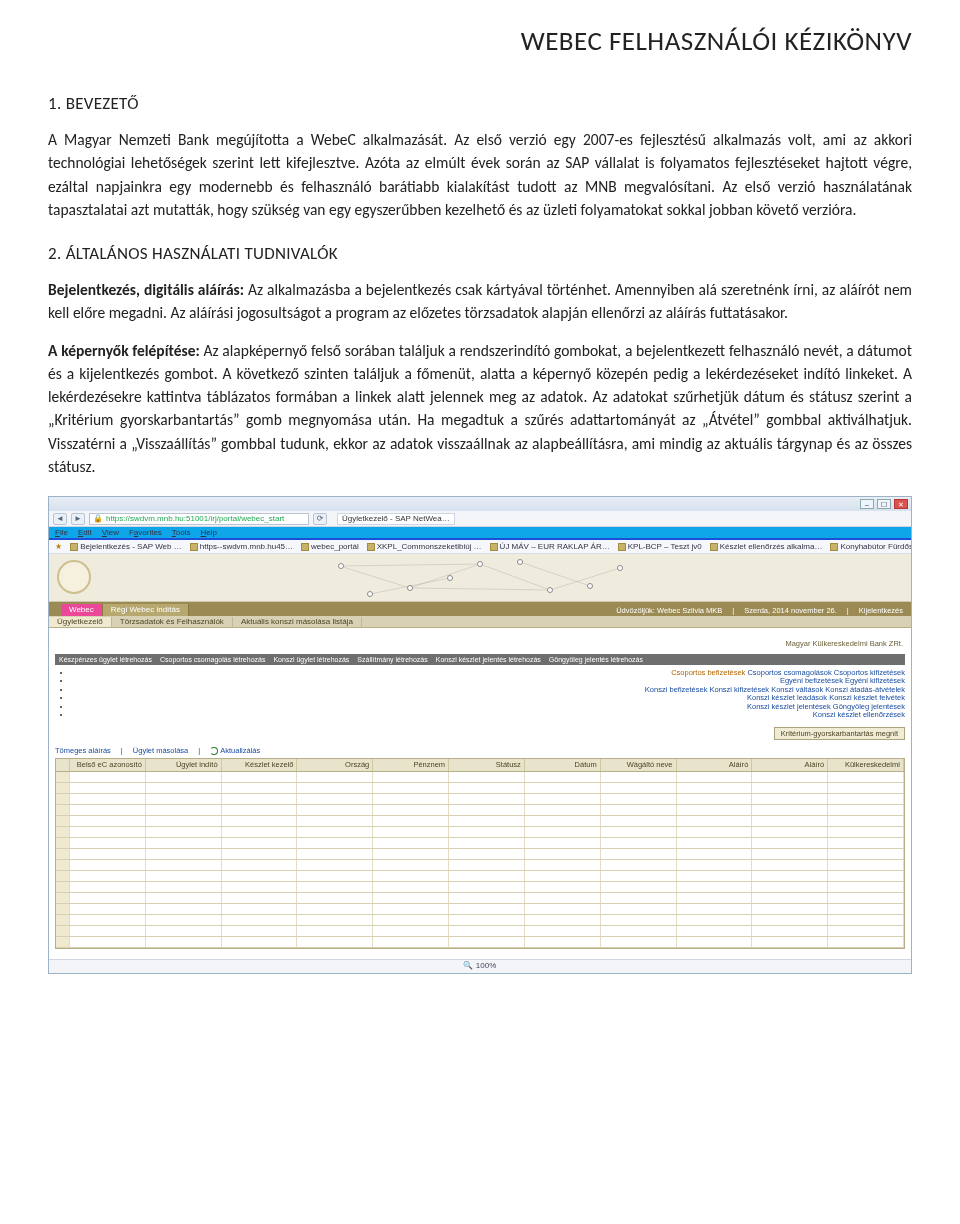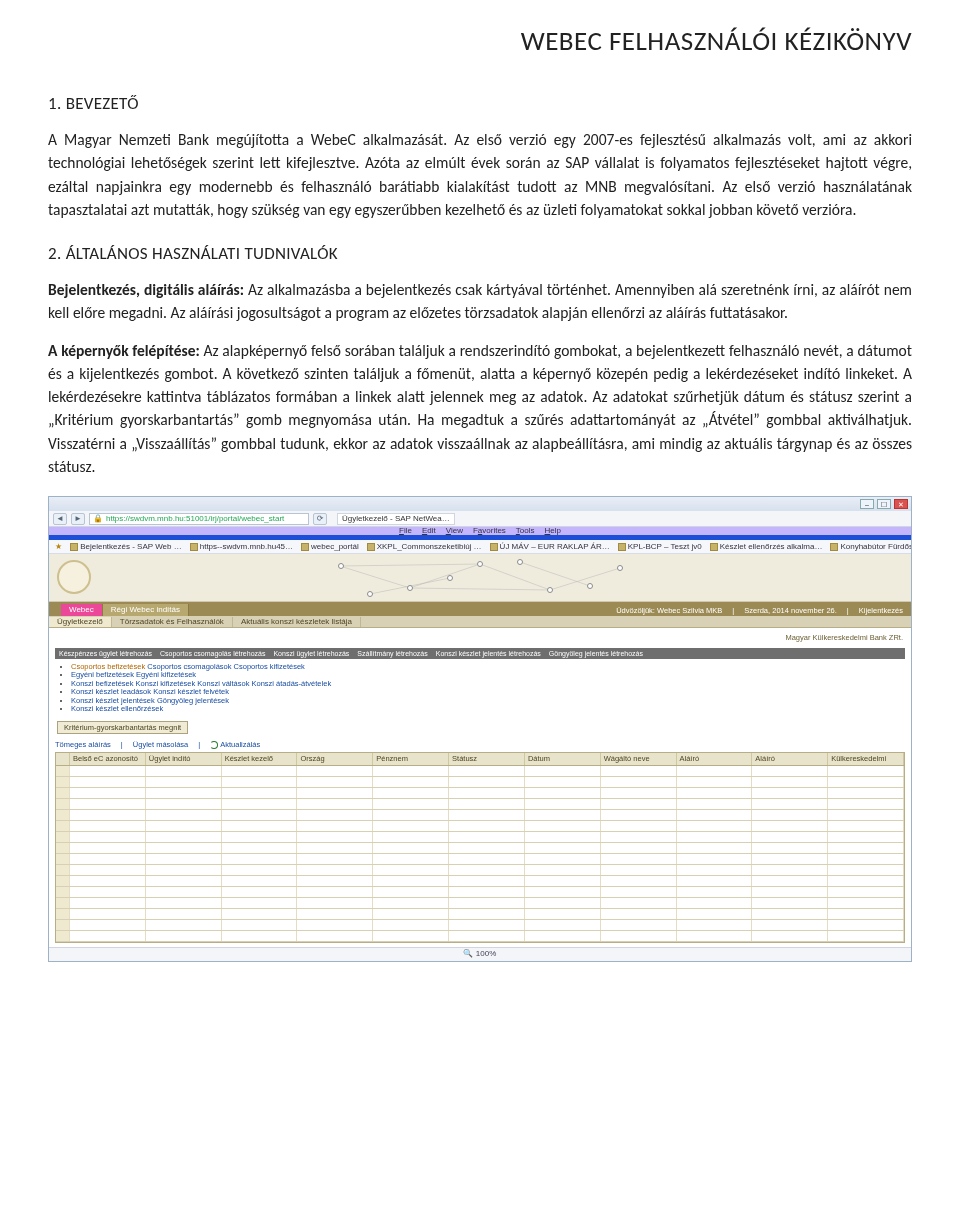--- a/index.html
+++ b/index.html
@@ -49,40 +49,40 @@
   }
   .win-btn { width:14px;height:10px;border:1px solid #8aa;display:flex;align-items:center;justify-content:center;font-size:7px;background:#eef4fb;}
   .win-close{background:#d9534f;color:#fff;border-color:#b33;}
   .ie-addr {
     display:flex;align-items:center;gap:4px;height:16px;padding:0 4px;
     background:#f3f5f9;border-bottom:1px solid #cfd6e1;
   }
   .nav-btn{width:14px;height:12px;border:1px solid #b8c3d4;background:#eaf0f8;border-radius:2px;display:flex;align-items:center;justify-content:center;color:#567;}
   .url-box{flex:0 0 220px;height:12px;border:1px solid #b8c3d4;background:#fff;padding:0 3px;display:flex;align-items:center;color:#2a5;overflow:hidden;white-space:nowrap;}
   .lock{color:#9a7d2e;margin-right:3px;}
-  .ie-menu{display:flex;gap:10px;padding:2px 6px;height:13px;align-items:center;background:#c4b5fd;border-bottom:5px solid #1d4ed8;color:#334;justify-content:center;}
+  .ie-menu{display:flex;gap:10px;padding:2px 6px;height:13px;align-items:center;background:#0ea5e9;border-bottom:2px solid #1d4ed8;color:#334;}
   .ie-menu span u{text-decoration:underline;}
   .ie-favs{display:flex;gap:8px;align-items:center;height:14px;padding:0 6px;background:#f6f7fa;border-bottom:1px solid #d7dce6;flex-wrap:nowrap;overflow:hidden;}
   .fav{display:flex;align-items:center;gap:2px;color:#334;white-space:nowrap;}
   .fav .fico{width:8px;height:8px;background:#c7b26a;border:1px solid #a38b3e;}
 
   .sap-banner{height:48px;background:#f0ecdd;display:flex;align-items:center;justify-content:center;position:relative;border-bottom:1px solid #cfc9b2;}
   .mnb-logo{position:absolute;left:8px;top:6px;width:34px;height:34px;border:2px solid #cdbf8e;border-radius:50%;background:#f6f1df;}
   .net-art{width:320px;height:40px;position:relative;}
   .node{position:absolute;width:6px;height:6px;border:1px solid #8a8a8a;background:#fff;border-radius:50%;}
 
   .sap-tabs{display:flex;background:#9b8a54;color:#fff;height:14px;align-items:flex-end;}
   .sap-tab{padding:2px 8px;background:#b7a870;border-right:1px solid #8a7a42;}
   .sap-tab.active{background:#ec4899;margin-left:12px;}
   .sap-userbar{margin-left:auto;padding:2px 8px;font-size:7.5px;color:#fff;display:flex;gap:10px;align-items:center;}
   .sap-subtabs{display:flex;background:#d9d1b5;height:12px;align-items:center;border-bottom:1px solid #b7ad86;}
   .sap-subtab{padding:1px 8px;border-right:1px solid #c1b893;color:#4e4525;}
   .sap-subtab.active{background:#efe9cf;}
 
-  .content-area{padding:4px 6px;}
+  .content-area{padding:10px 6px;text-align:right;}
   .org-bar{float:right;font-size:7.5px;color:#6b5f34;margin:2px 2px 6px 0;}
   .dark-strip{background:#6e6e6e;color:#fff;padding:2px 4px;display:flex;gap:8px;flex-wrap:wrap;font-size:7px;clear:both;}
   .link-list{margin:4px 0 6px 6px;}
   .link-list li{list-style:disc;margin:1px 0 1px 10px;font-size:7.5px;color:#333;}
   .link-list li a{color:#1a4ea0;text-decoration:none;}
   .link-list li .sel{color:#b06500;}
   .krit-btn{display:inline-block;margin:2px 0 4px 2px;padding:2px 6px;border:1px solid #aca27b;background:#efebd5;color:#4e4525;font-size:7.5px;}
   .action-row{display:flex;gap:10px;align-items:center;margin:3px 0;color:#1a4ea0;font-size:7.5px;}
   .action-row span{display:flex;align-items:center;gap:2px;}
   .reload{width:8px;height:8px;border:1px solid #2b7a2b;border-radius:50%;border-left-color:transparent;display:inline-block;}
@@ -207,21 +207,21 @@
       <span>Üdvözöljük: Webec Szilvia MKB</span>
       <span>|</span>
       <span>Szerda, 2014 november 26.</span>
       <span>|</span>
       <span>Kijelentkezés</span>
     </div>
   </div>
   <div class="sap-subtabs">
     <div class="sap-subtab active">Ügyletkezelő</div>
     <div class="sap-subtab">Törzsadatok és Felhasználók</div>
-    <div class="sap-subtab">Aktuális konszi készletek listája</div>
+    <div class="sap-subtab">Aktuális konszi másolása listája</div>
   </div>
 
   <div class="content-area">
     <div class="org-bar">Magyar Külkereskedelmi Bank ZRt.</div>
     <div class="dark-strip" id="darkstrip">
         <span>Készpénzes ügylet létrehozás</span>
         <span>Csoportos csomagolás létrehozás</span>
         <span>Konszi ügylet létrehozás</span>
         <span>Szállítmány létrehozás</span>
         <span>Konszi készlet jelentés létrehozás</span>

